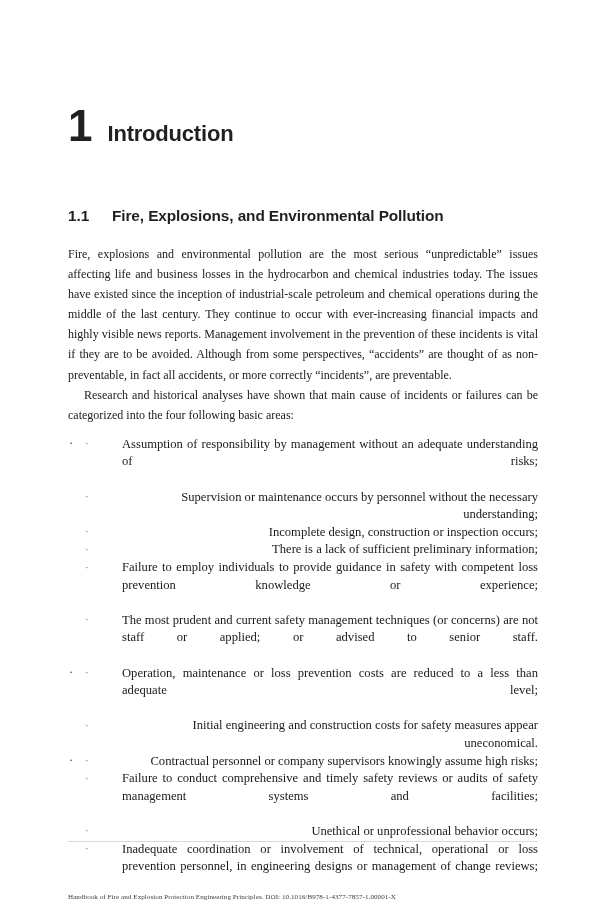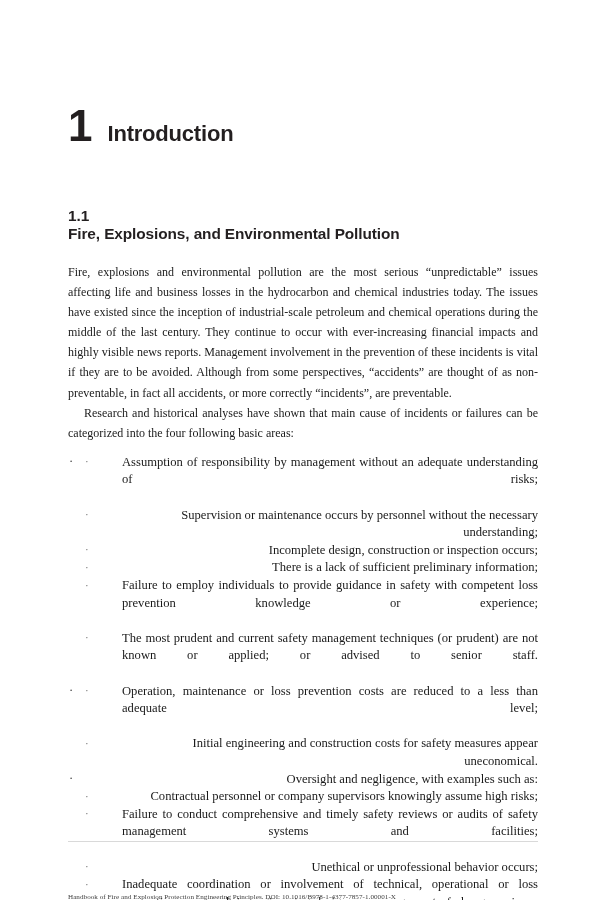--- a/index.html
+++ b/index.html
@@ -50,21 +50,20 @@
   .section-head {
     display: flex;
     align-items: baseline;
     margin: 0;
     padding-top: 59px;
     font-family: "Liberation Sans", sans-serif;
     font-weight: 700;
     font-size: 15.4px;
     color: #231f20;
     letter-spacing: -0.1px;
-    flex-direction: column;
   }
   .section-num {
     width: 44px;
     flex: none;
   }
   .section-title { }
 
   
   .body-wrap {
     padding-top: 19px;
@@ -206,42 +205,41 @@
           <li class="nojust">
               <span class="bullet">·</span>
               <span class="li-text">There is a lack of sufficient preliminary information;</span>
             </li>
           <li>
               <span class="bullet">·</span>
               <span class="li-text">Failure to employ individuals to provide guidance in safety with competent loss prevention knowledge or experience;</span>
             </li>
           <li>
               <span class="bullet">·</span>
-              <span class="li-text">The most prudent and current safety management techniques (or prudent) are not known or applied; or advised to senior staff.</span>
+              <span class="li-text">The most prudent and current safety management techniques (or concerns) are not staff or applied; or advised to senior staff.</span>
             </li>
         </ul>
       </li>
 
       <li class="nojust">
         <span class="bullet">·</span>
         <ul class="list-l2">
           <li>
               <span class="bullet">·</span>
               <span class="li-text">Operation, maintenance or loss prevention costs are reduced to a less than adequate level;</span>
             </li>
           <li class="nojust">
               <span class="bullet">·</span>
               <span class="li-text">Initial engineering and construction costs for safety measures appear uneconomical.</span>
             </li>
         </ul>
       </li>
 
       <li class="nojust">
         <span class="bullet">·</span>
-        <span class="li-text">Oversight and negligence, with examples such as:</span>
         <ul class="list-l2">
           <li class="nojust">
               <span class="bullet">·</span>
               <span class="li-text">Contractual personnel or company supervisors knowingly assume high risks;</span>
             </li>
           <li>
               <span class="bullet">·</span>
               <span class="li-text">Failure to conduct comprehensive and timely safety reviews or audits of safety management systems and facilities;</span>
             </li>
           <li class="nojust">

